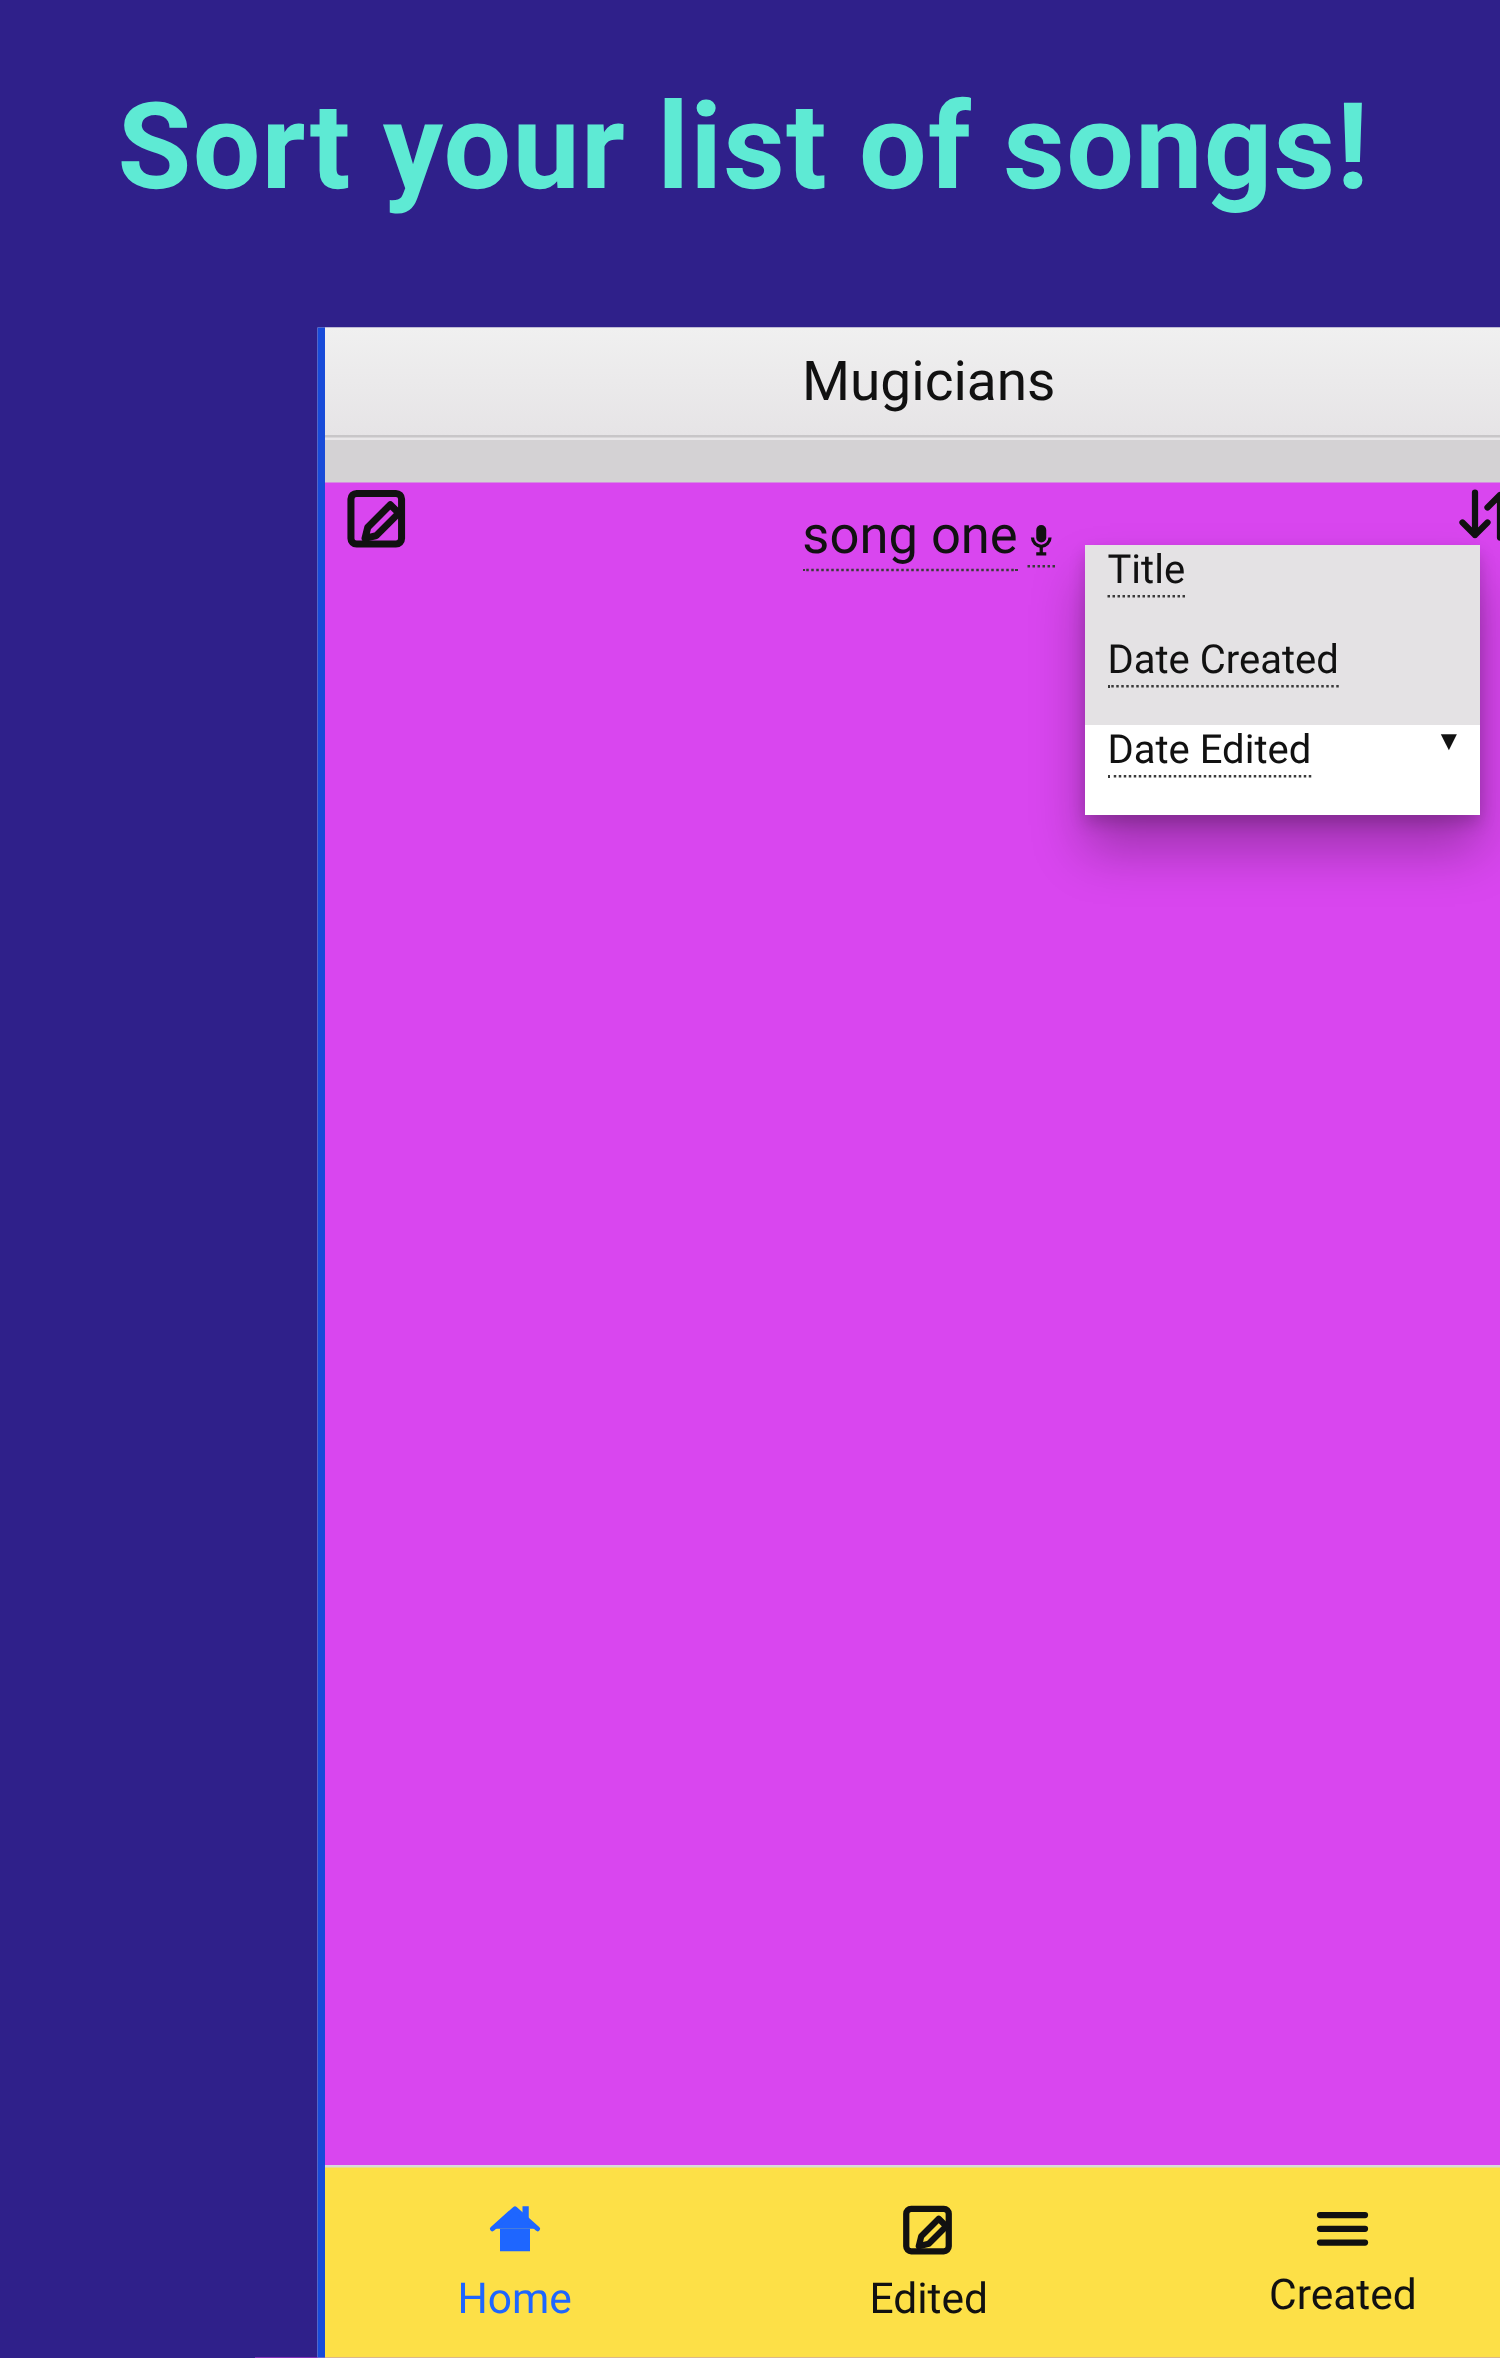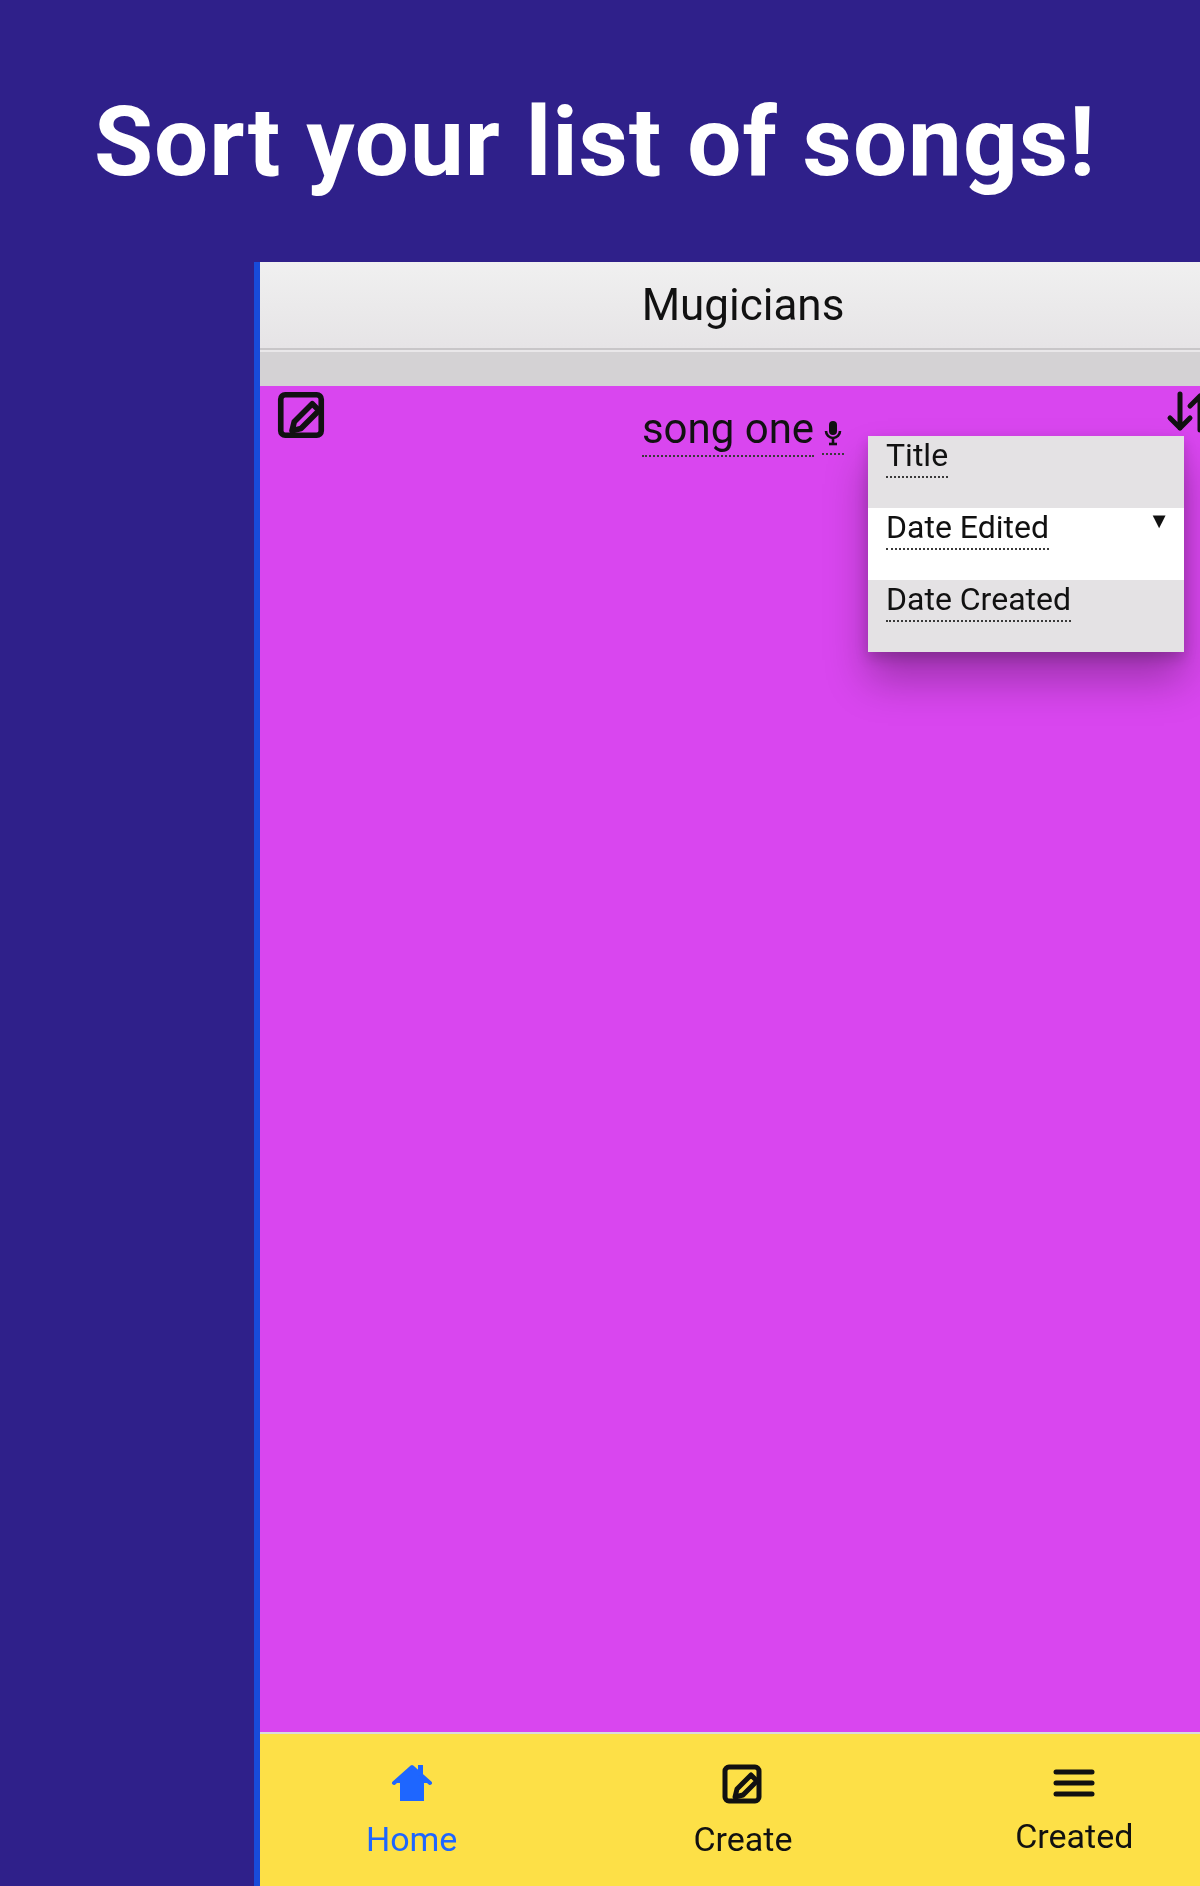--- a/index.html
+++ b/index.html
@@ -7,26 +7,26 @@
     width: 1200px;
     height: 1886px;
     overflow: hidden;
   }
   body {
     background: #2f208a;
     font-family: -apple-system, BlinkMacSystemFont, "Segoe UI", Roboto, Helvetica, Arial, sans-serif;
   }
 
   .headline {
-    color: #ffffff;
+    color: #5eead4;
     font-weight: 700;
     font-size: 96px;
     line-height: 1.05;
     letter-spacing: 1px;
-    padding: 92px 0 0 94px;
+    padding: 68px 0 0 94px;
   }
 
   
   .stage {
     position: absolute;
     top: 262px;
     left: 254px;
     width: 946px;
     height: 1624px;
   }
@@ -256,25 +256,25 @@
           <path class="stroke-black" d="M38 42 L38 8 M28 18 L38 8 L48 18" stroke-width="5"></path>
         </svg>
       </div>
 
     </div>
 
     <div class="sort-menu">
       <div class="sort-item">
         <span class="label">Title</span>
       </div>
+      <div class="sort-item">
+        <span class="label">Date Created</span>
+      </div>
       <div class="sort-item selected">
         <span class="label">Date Edited</span>
-      </div>
-      <div class="sort-item">
-        <span class="label">Date Created</span>
       </div>
     </div>
 
     <div class="nav">
 
       <div class="nav-item active">
         <span class="icon-slot">
           <svg width="48" height="44" viewBox="0 0 48 44">
             <path class="stroke-blue" d="M6 22 L24 6 L42 22"></path>
             <path d="M12 22 L12 40 L36 40 L36 22 Z" fill="#1e66ff"></path>
@@ -284,21 +284,21 @@
         <span>Home</span>
       </div>
 
       <div class="nav-item">
         <span class="icon-slot">
           <svg width="48" height="44" viewBox="0 0 48 44">
             <rect class="stroke-black" x="6" y="6" width="34" height="34" rx="4"></rect>
             <path class="stroke-black" d="M18 28 L32 14 L38 20 L24 34 L16 36 Z"></path>
           </svg>
         </span>
-        <span>Create</span>
+        <span>Edited</span>
       </div>
 
       <div class="nav-item">
         <span class="icon-slot">
           <svg width="44" height="38" viewBox="0 0 44 38">
             <line class="stroke-black" x1="4" y1="8" x2="40" y2="8"></line>
             <line class="stroke-black" x1="4" y1="19" x2="40" y2="19"></line>
             <line class="stroke-black" x1="4" y1="30" x2="40" y2="30"></line>
           </svg>
         </span>

